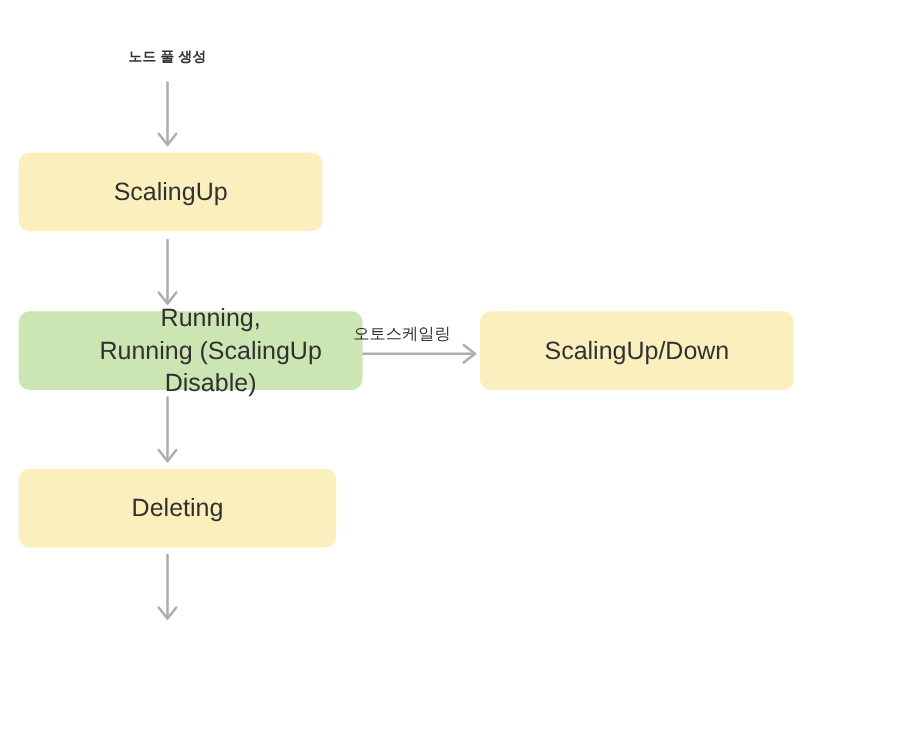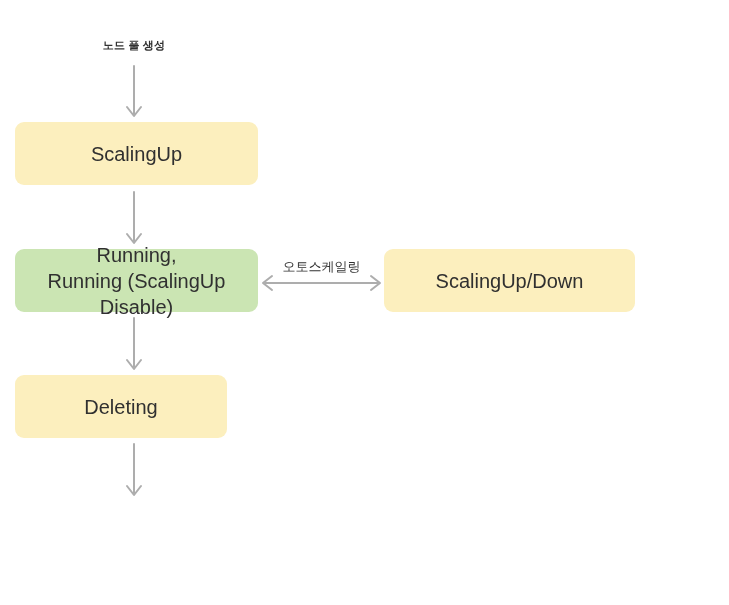--- a/index.html
+++ b/index.html
@@ -43,23 +43,23 @@
     align-items: center;
     justify-content: center;
     font-size: 20px;
     color: var(--text, #303030);
     text-align: center;
     line-height: 26px;
   }
   .node-yellow { background: var(--node-yellow, #FCEFBE); }
   .node-green  { background: var(--node-green, #CBE5B3); }
   .node-scaling-up    { left: 15px;  top: 122px; width: 243px; height: 63px; }
-  .node-running       { left: 15px;  top: 249px; width: 243px; height: 63px; }
+  .node-running       { left: 15px;  top: 249px; width: 243px; height: 63px; padding-left: 32px; }
   .node-scaling-updown{ left: 384px; top: 249px; width: 251px; height: 63px; }
-  .node-deleting      { left: 15px;  top: 375px; width: 212px; height: 63px; }
+  .node-deleting      { left: 15px;  top: 375px; width: 254px; height: 63px; }
   .edge-label {
     position: absolute;
     left: 261px;
     top: 258px;
     width: 121px;
     text-align: center;
     font-size: 13px;
     font-weight: 400;
     color: var(--text, #303030);
   }

